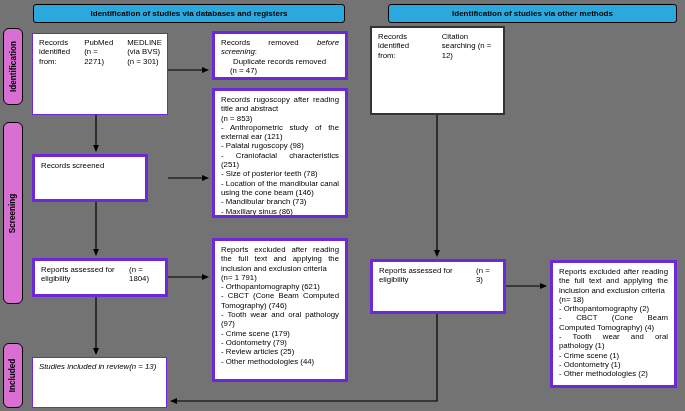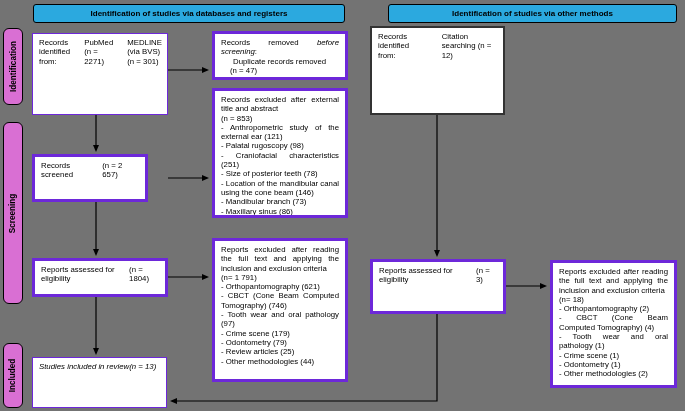--- a/index.html
+++ b/index.html
@@ -51,41 +51,40 @@
   <div class="box b15 vcenter" style="left:32px;top:33px;width:136px;height:82px;">
     <div>Records identified from:</div>
     <div class="ind">PubMed (n = 2271)</div>
     <div class="ind">MEDLINE (via BVS) (n = 301)</div>
     <div class="ind">CINAHL (via EBSCO host) (n</div>
     <div class="ind">= 132)</div>
   </div>
 
   <div class="box vcenter" style="left:32px;top:154px;width:116px;height:48px;">
     <div>Records screened</div>
-    <div>(n = 2 657)</div>
   </div>
 
   <div class="box vcenter" style="left:32px;top:258px;width:136px;height:39px;">
     <div>Reports assessed for eligibility</div>
     <div>(n = 1804)</div>
   </div>
 
   <div class="box b15 vcenter" style="left:32px;top:357px;width:135px;height:51px;font-style:italic;">
     <div>Studies included in review</div>
     <div>(n = 13)</div>
   </div>
 
   <div class="box" style="left:212px;top:31px;width:136px;height:49px;">
     <div class="just"><span>Records removed </span><i>before screening</i><span>:</span></div>
     <div class="ind12">Duplicate records removed</div>
     <div class="ind9">(n = 47)</div>
   </div>
 
   <div class="box" style="left:212px;top:88px;width:136px;height:130px;">
-    <div class="just">Records excluded after external title and abstract</div>
+    <div class="just">Records rugoscopy after reading title and abstract</div>
     <div>(n = 853)</div>
     <div class="just">- Anthropometric study of the external ear (121)</div>
     <div class="just">- Palatal rugoscopy (98)</div>
     <div class="just">- Craniofacial characteristics (251)</div>
     <div class="just">- Size of posterior teeth (78)</div>
     <div class="just">- Location of the mandibular canal using the cone beam (146)</div>
     <div class="just">- Mandibular branch (73)</div>
     <div class="just">- Maxillary sinus (86)</div>
   </div>
 

